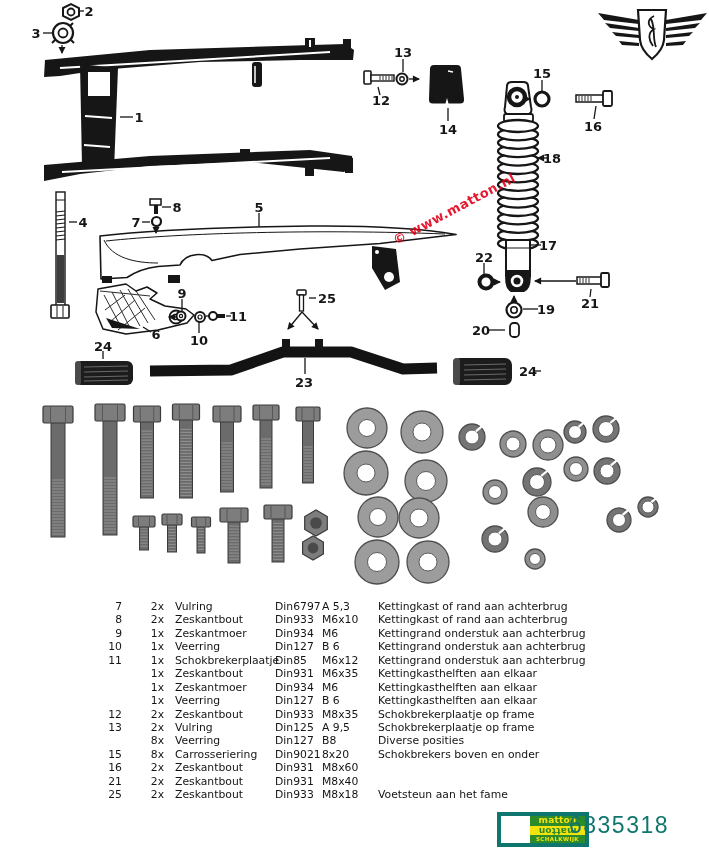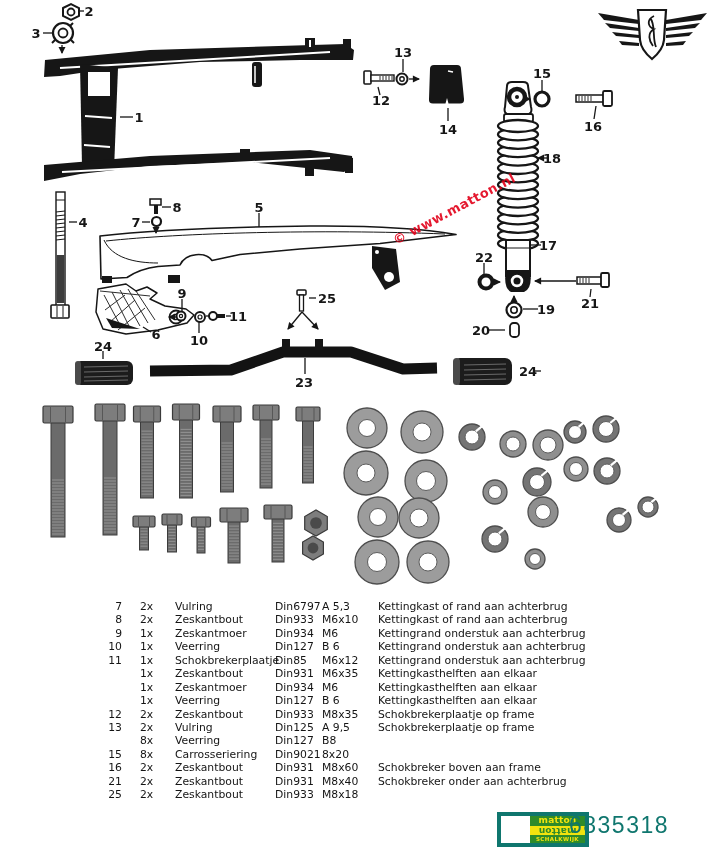--- a/index.html
+++ b/index.html
@@ -14,21 +14,21 @@
   .plabel{font:bold 13px "DejaVu Sans",sans-serif;fill:#161616;}
   .coil{fill:#fff;stroke:#161616;stroke-width:2.3;}
   .hatch{stroke:#161616;stroke-width:1;fill:none;}
   .wm{font:bold 13px "DejaVu Sans",sans-serif;letter-spacing:0.5px;fill:#e20019;opacity:.9;}
   
   #parts-table{position:absolute;left:96px;top:600px;width:565px;color:#141414;}
   .trow{display:grid;grid-template-columns:26px 53px 100px 47px 56px auto;
         height:13.45px;line-height:13.45px;font-size:10.8px;}
   .tc{white-space:nowrap;overflow:visible;}
   .c0{text-align:right;}
-  .c1{padding-left:18px;}
+  .c1{padding-left:18px;text-align:center;}
   
   .matton-logo{position:absolute;left:497px;top:812px;width:55px;border:4px solid #0f766e;padding-left:29px;}
   .ml-band{text-align:center;font-weight:bold;font-family:"DejaVu Sans",sans-serif;}
   .ml-top{background:#2e8b2a;color:#f2e30e;font-size:9px;height:9.5px;line-height:9px;letter-spacing:.2px;}
   .ml-mid{background:#f2e30e;color:#2e8b2a;font-size:9px;height:9px;line-height:8px;transform:rotate(180deg);letter-spacing:.2px;}
   .ml-bot{background:#2e8b2a;color:#f2e30e;font-size:5.5px;height:8px;line-height:8px;letter-spacing:.4px;}
   .part-number{position:absolute;left:569px;top:812px;font-family:Liberation Sans, sans-serif;
                font-size:23px;letter-spacing:1.5px;color:#0f766e;}
 </style>
 </head>
@@ -788,50 +788,51 @@
         <span class="tc c3">Din125</span>
         <span class="tc c4">A 9,5</span>
         <span class="tc c5">Schokbrekerplaatje op frame</span>
       </div>
       <div class="trow">
         <span class="tc c0"></span>
         <span class="tc c1">8x</span>
         <span class="tc c2">Veerring</span>
         <span class="tc c3">Din127</span>
         <span class="tc c4">B8</span>
+        <span class="tc c5">Diverse posities</span>
       </div>
       <div class="trow">
         <span class="tc c0">15</span>
         <span class="tc c1">8x</span>
         <span class="tc c2">Carrosseriering</span>
         <span class="tc c3">Din9021</span>
         <span class="tc c4">8x20</span>
+        <span class="tc c5">Schokbrekers boven en onder</span>
       </div>
       <div class="trow">
         <span class="tc c0">16</span>
         <span class="tc c1">2x</span>
         <span class="tc c2">Zeskantbout</span>
         <span class="tc c3">Din931</span>
         <span class="tc c4">M8x60</span>
-        <span class="tc c5">Schokbreker boven aan frame</span>
       </div>
       <div class="trow">
         <span class="tc c0">21</span>
         <span class="tc c1">2x</span>
         <span class="tc c2">Zeskantbout</span>
         <span class="tc c3">Din931</span>
         <span class="tc c4">M8x40</span>
-        <span class="tc c5">Schokbreker onder aan achterbrug</span>
       </div>
       <div class="trow">
         <span class="tc c0">25</span>
         <span class="tc c1">2x</span>
         <span class="tc c2">Zeskantbout</span>
         <span class="tc c3">Din933</span>
         <span class="tc c4">M8x18</span>
+        <span class="tc c5">Voetsteun aan het fame</span>
       </div>
     </div>
 
   <div class="matton-logo">
     <div class="ml-band ml-top">matton</div>
     <div class="ml-band ml-mid">matton</div>
     <div class="ml-band ml-bot">SCHALKWIJK</div>
   </div>
   <div class="part-number">6835318</div>
 

